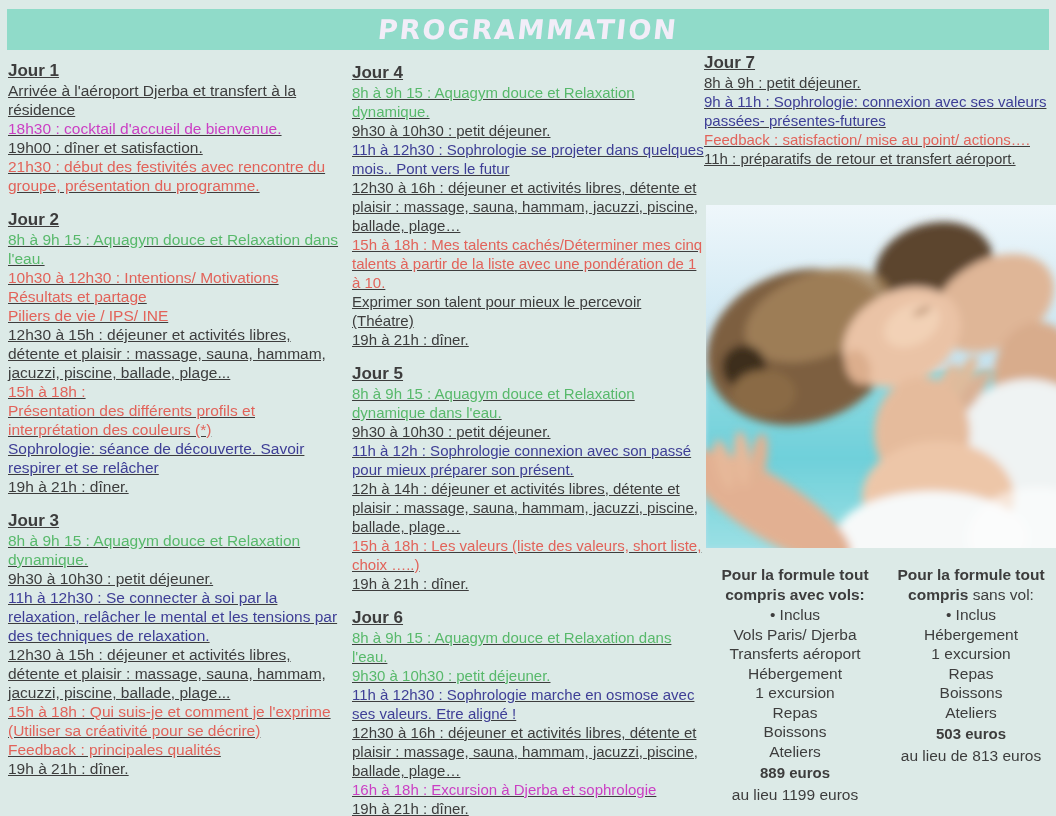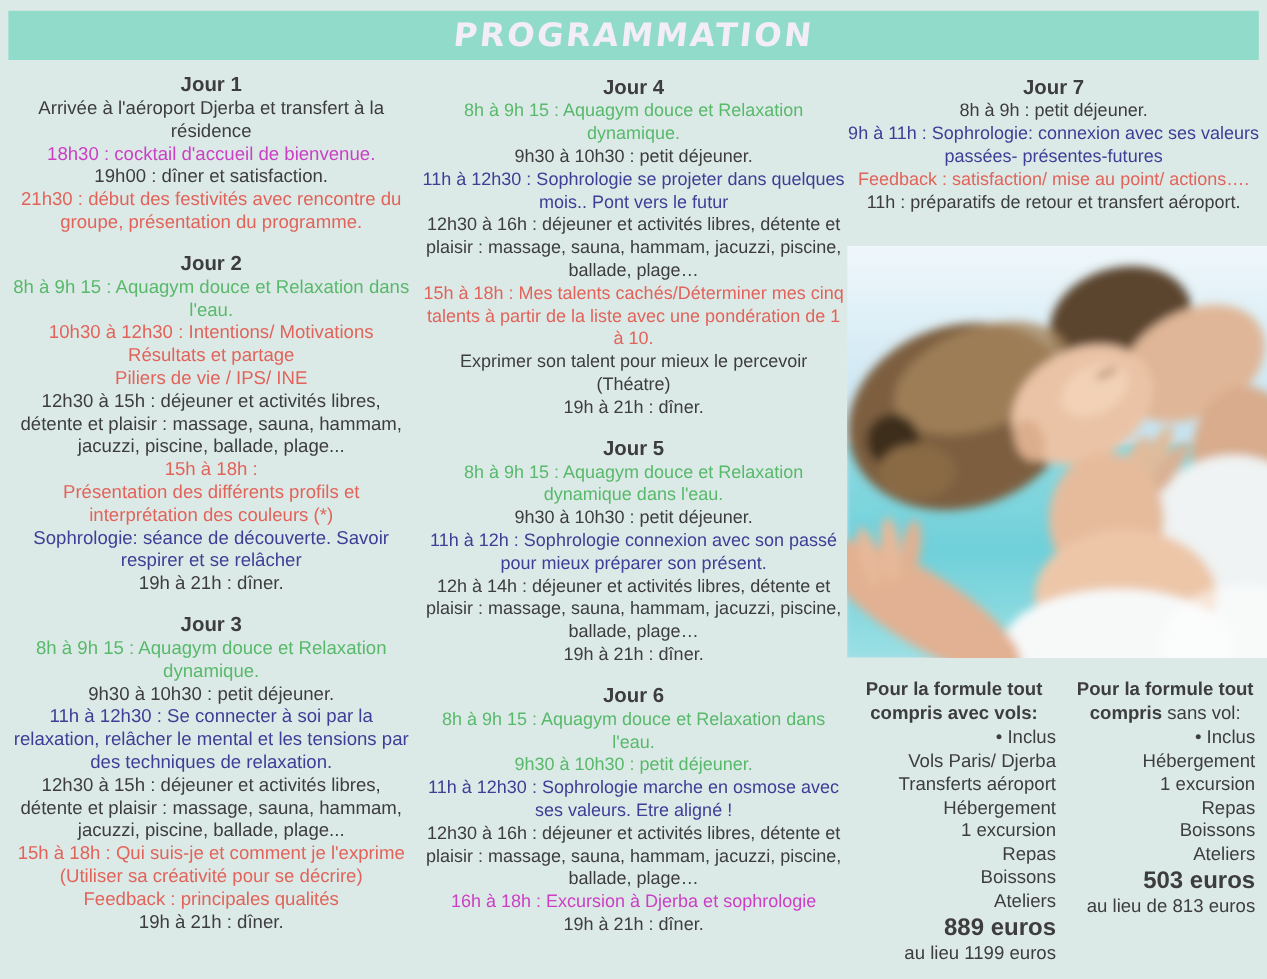--- a/index.html
+++ b/index.html
@@ -15,49 +15,49 @@
     background:var(--band,#90dbc9);
   }
   .band h1{
     margin:0;text-align:center;
     font-family:"DejaVu Sans","Liberation Sans",sans-serif;
     font-size:27px;font-weight:800;line-height:41px;
     color:#f2edf8;letter-spacing:2px;
     transform:skewX(-6deg);
   }
 
-  .col{position:absolute;text-align:center;color:var(--dark,#3d3d3d);}
+  .col{position:absolute;text-align:left;color:var(--dark,#3d3d3d);text-decoration:underline;}
   .col p{margin:0;}
   .col h2{margin:14px 0 0;font-size:17px;line-height:21px;color:var(--dark,#3d3d3d);font-weight:bold;}
   .col h2:first-child{margin-top:0;}
   .col1{left:8px;  top:60px;width:336px;font-size:15.5px;line-height:19px;}
   .col2{left:352px;top:62px;width:352px;font-size:15px;  line-height:19px;}
-  .col3{left:704px;top:62px;width:348px;font-size:15px;  line-height:19px;}
+  .col3{left:704px;top:52px;width:348px;font-size:15px;  line-height:19px;}
 
   .c-dark{color:var(--dark,#3d3d3d);}
   .c-green{color:var(--green,#58b96b);}
   .c-red{color:var(--red,#e2635a);}
   .c-navy{color:var(--navy,#3e3e96);}
   .c-magenta{color:var(--magenta,#cb3fc4);}
 
   .photo{position:absolute;left:706px;top:205px;width:350px;height:343px;margin:0;}
   .photo svg{display:block;}
 
   .price-block{
     position:absolute;top:565px;height:250px;
     display:flex;flex-direction:column;
     text-align:center;color:var(--dark,#3d3d3d);
-    font-size:15.5px;line-height:19.5px;align-items:flex-end;
+    font-size:15.5px;line-height:19.5px;
   }
   .price-left{left:710px;width:170px;}
   .price-right{left:896px;width:150px;}
   .price-block h3{margin:0 0 1px;font-size:15.5px;line-height:19.5px;font-weight:normal;}
   .price-block h3 .b{font-weight:bold;}
   .price-block p{margin:0;}
-  .amount{font-weight:bold;font-size:20px;line-height:24px;margin-top:auto;}
+  .amount{font-weight:bold;font-size:15px;line-height:24px;margin-top:auto;}
 </style>
 </head>
 <body>
 
 <div class="page">
 
   <header class="band">
     <h1>PROGRAMMATION</h1>
   </header>
 
@@ -94,20 +94,21 @@
         <p class="c-navy">11h à 12h30 : Sophrologie se projeter dans quelques mois.. Pont vers le futur</p>
         <p class="c-dark">12h30 à 16h : déjeuner et activités libres, détente et plaisir : massage, sauna, hammam, jacuzzi, piscine, ballade, plage…</p>
         <p class="c-red">15h à 18h : Mes talents cachés/Déterminer mes cinq talents à partir de la liste avec une pondération de 1 à 10.</p>
         <p class="c-dark">Exprimer son talent pour mieux le percevoir (Théatre)</p>
         <p class="c-dark">19h à 21h : dîner.</p>
         <h2>Jour 5</h2>
         <p class="c-green">8h à 9h 15 : Aquagym douce et Relaxation dynamique dans l'eau.</p>
         <p class="c-dark">9h30 à 10h30 : petit déjeuner.</p>
         <p class="c-navy">11h à 12h : Sophrologie connexion avec son passé pour mieux préparer son présent.</p>
         <p class="c-dark">12h à 14h : déjeuner et activités libres, détente et plaisir : massage, sauna, hammam, jacuzzi, piscine, ballade, plage…</p>
+        <p class="c-red">15h à 18h : Les valeurs (liste des valeurs, short liste, choix …..)</p>
         <p class="c-dark">19h à 21h : dîner.</p>
         <h2>Jour 6</h2>
         <p class="c-green">8h à 9h 15 : Aquagym douce et Relaxation dans l'eau.</p>
         <p class="c-green">9h30 à 10h30 : petit déjeuner.</p>
         <p class="c-navy">11h à 12h30 : Sophrologie marche en osmose avec ses valeurs. Etre aligné !</p>
         <p class="c-dark">12h30 à 16h : déjeuner et activités libres, détente et plaisir : massage, sauna, hammam, jacuzzi, piscine, ballade, plage…</p>
         <p class="c-magenta">16h à 18h : Excursion à Djerba et sophrologie</p>
         <p class="c-dark">19h à 21h : dîner.</p>
       </section>
     <section class="col col3" id="col-2">

